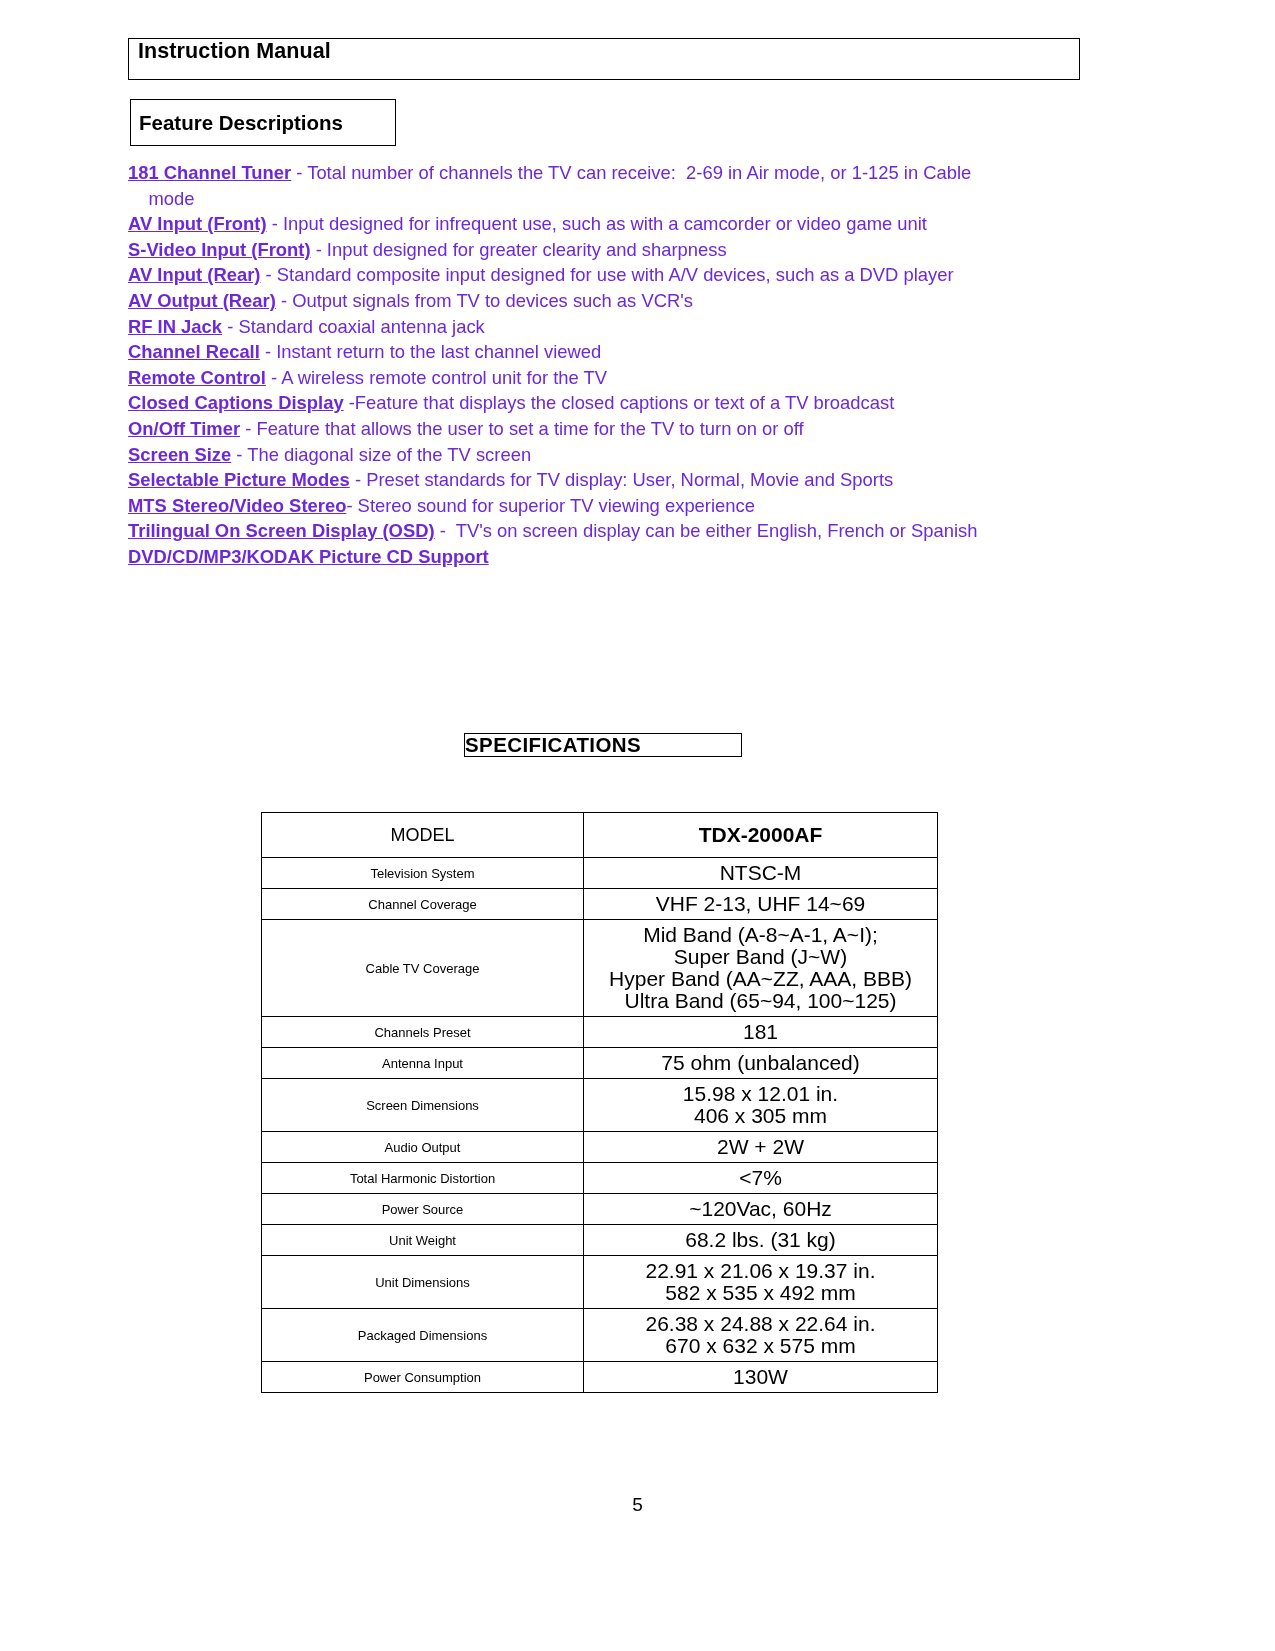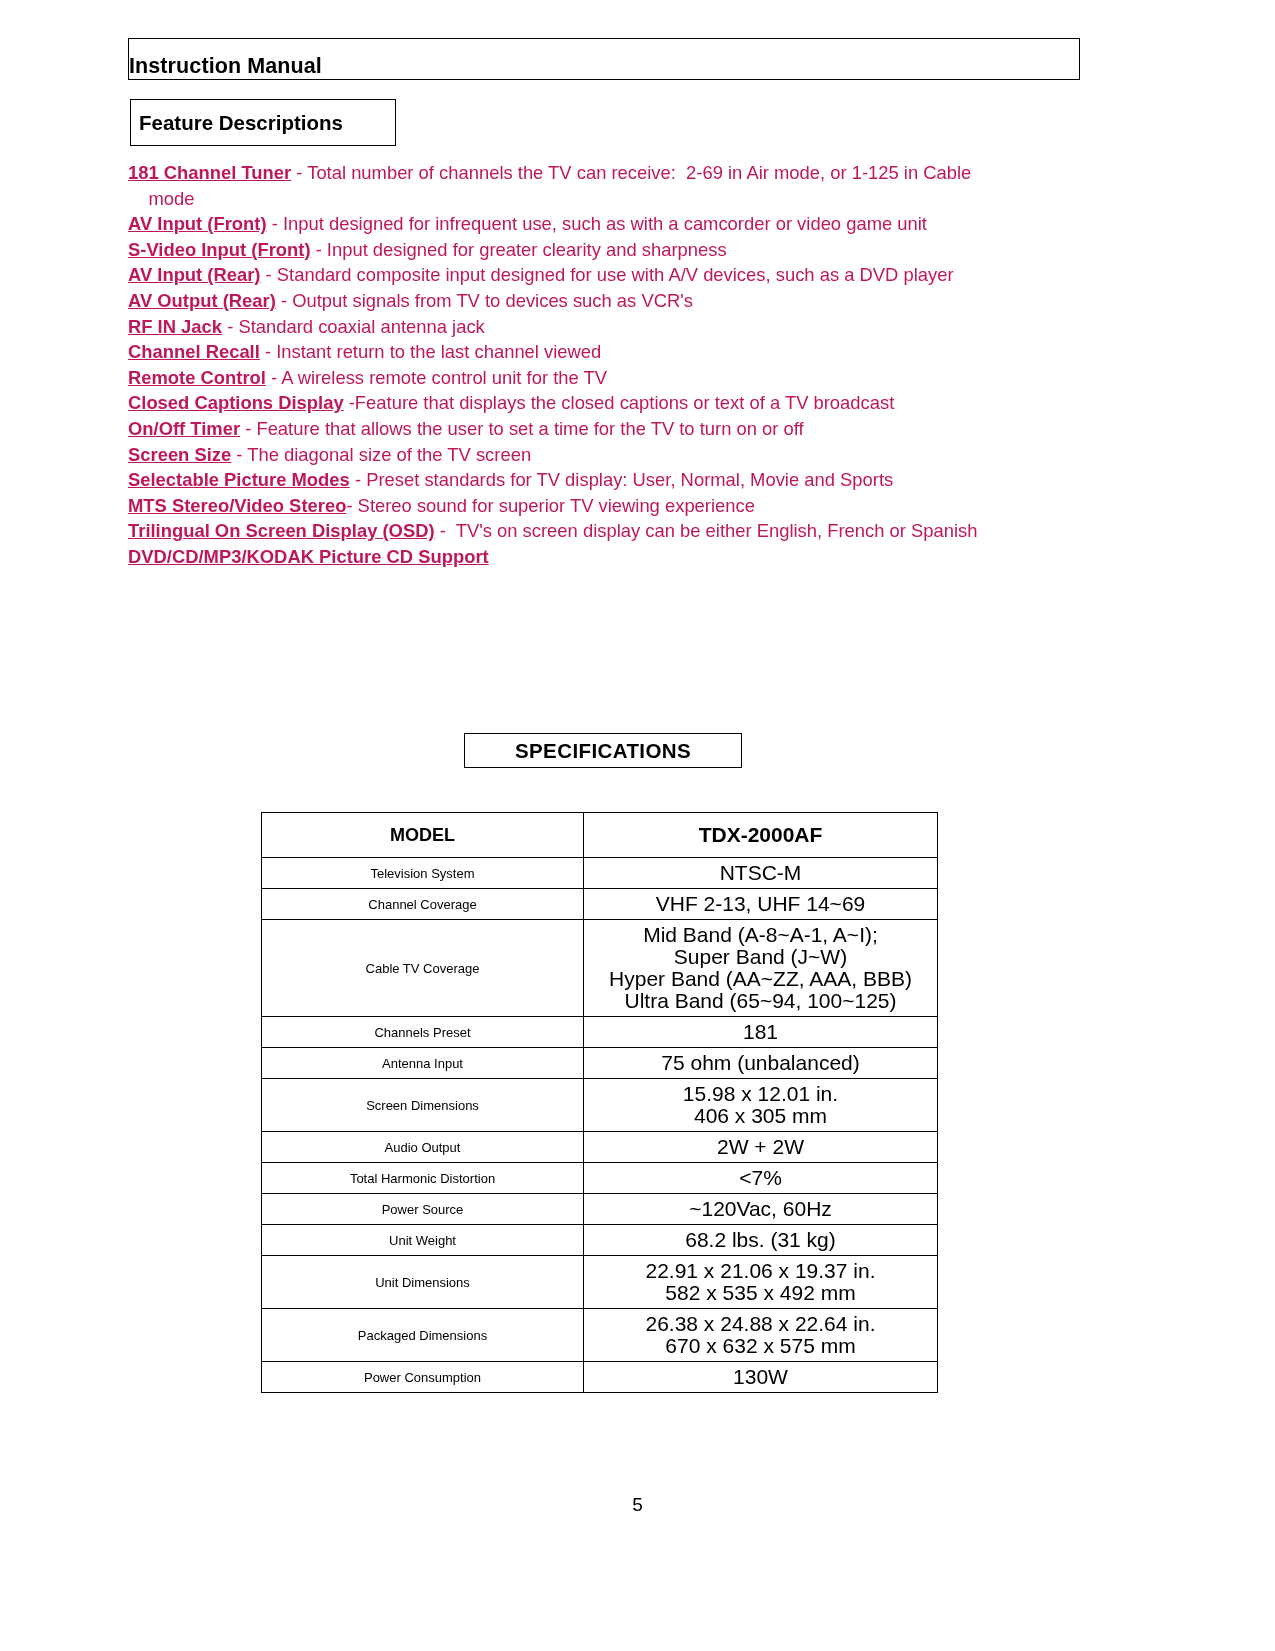--- a/index.html
+++ b/index.html
@@ -26,21 +26,22 @@
   
   .title-box {
     position: absolute;
     left: 128px;
     top: 38px;
     width: 952px;
     height: 42px;
     border: 1.5px solid #000;
     box-sizing: border-box;
     display: flex;
-    align-items: flex-end;
+    align-items: flex-start;
+    padding-left: 9px;
   }
   .title-box .txt {
     font-size: 21.5px;
     font-weight: bold;
     letter-spacing: 0.1px;
   }
 
   .section-box {
     position: absolute;
     left: 130px;
@@ -61,43 +62,42 @@
   
   .features {
     position: absolute;
     left: 128px;
     top: 160px;
     width: 950px;
   }
   .feature-line {
     font-size: 18.4px;
     line-height: 25.6px;
-    color: #be185d;
+    color: #6d28d9;
     white-space: pre-wrap;
   }
   .feature-line .term {
     font-weight: bold;
     text-decoration: underline;
   }
   .feature-line .desc {
     font-weight: normal;
   }
 
   
   .spec-box {
     position: absolute;
     left: 464px;
     top: 733px;
     width: 278px;
-    height: 35px;
+    height: 24px;
     border: 1.5px solid #000;
     box-sizing: border-box;
     display: flex;
     align-items: center;
-    justify-content: center;
   }
   .spec-box .txt {
     font-size: 20.5px;
     font-weight: bold;
     letter-spacing: 0.4px;
   }
 
   
   .spec-table {
     position: absolute;
@@ -121,21 +121,21 @@
   }
   .spec-table td.value {
     width: 345px;
     font-size: 21px;
     font-weight: normal;
     padding: 4px 4px;
     line-height: 22px;
   }
   .spec-table tr.header td.label {
     font-size: 18px;
-    font-weight: bold;
+    font-weight: normal;
     padding: 11px 4px;
   }
   .spec-table tr.header td.value {
     font-size: 21px;
     font-weight: bold;
     padding: 11px 4px;
     margin-top: 40px;
   }
   .spec-table td .vline {
     display: block;

